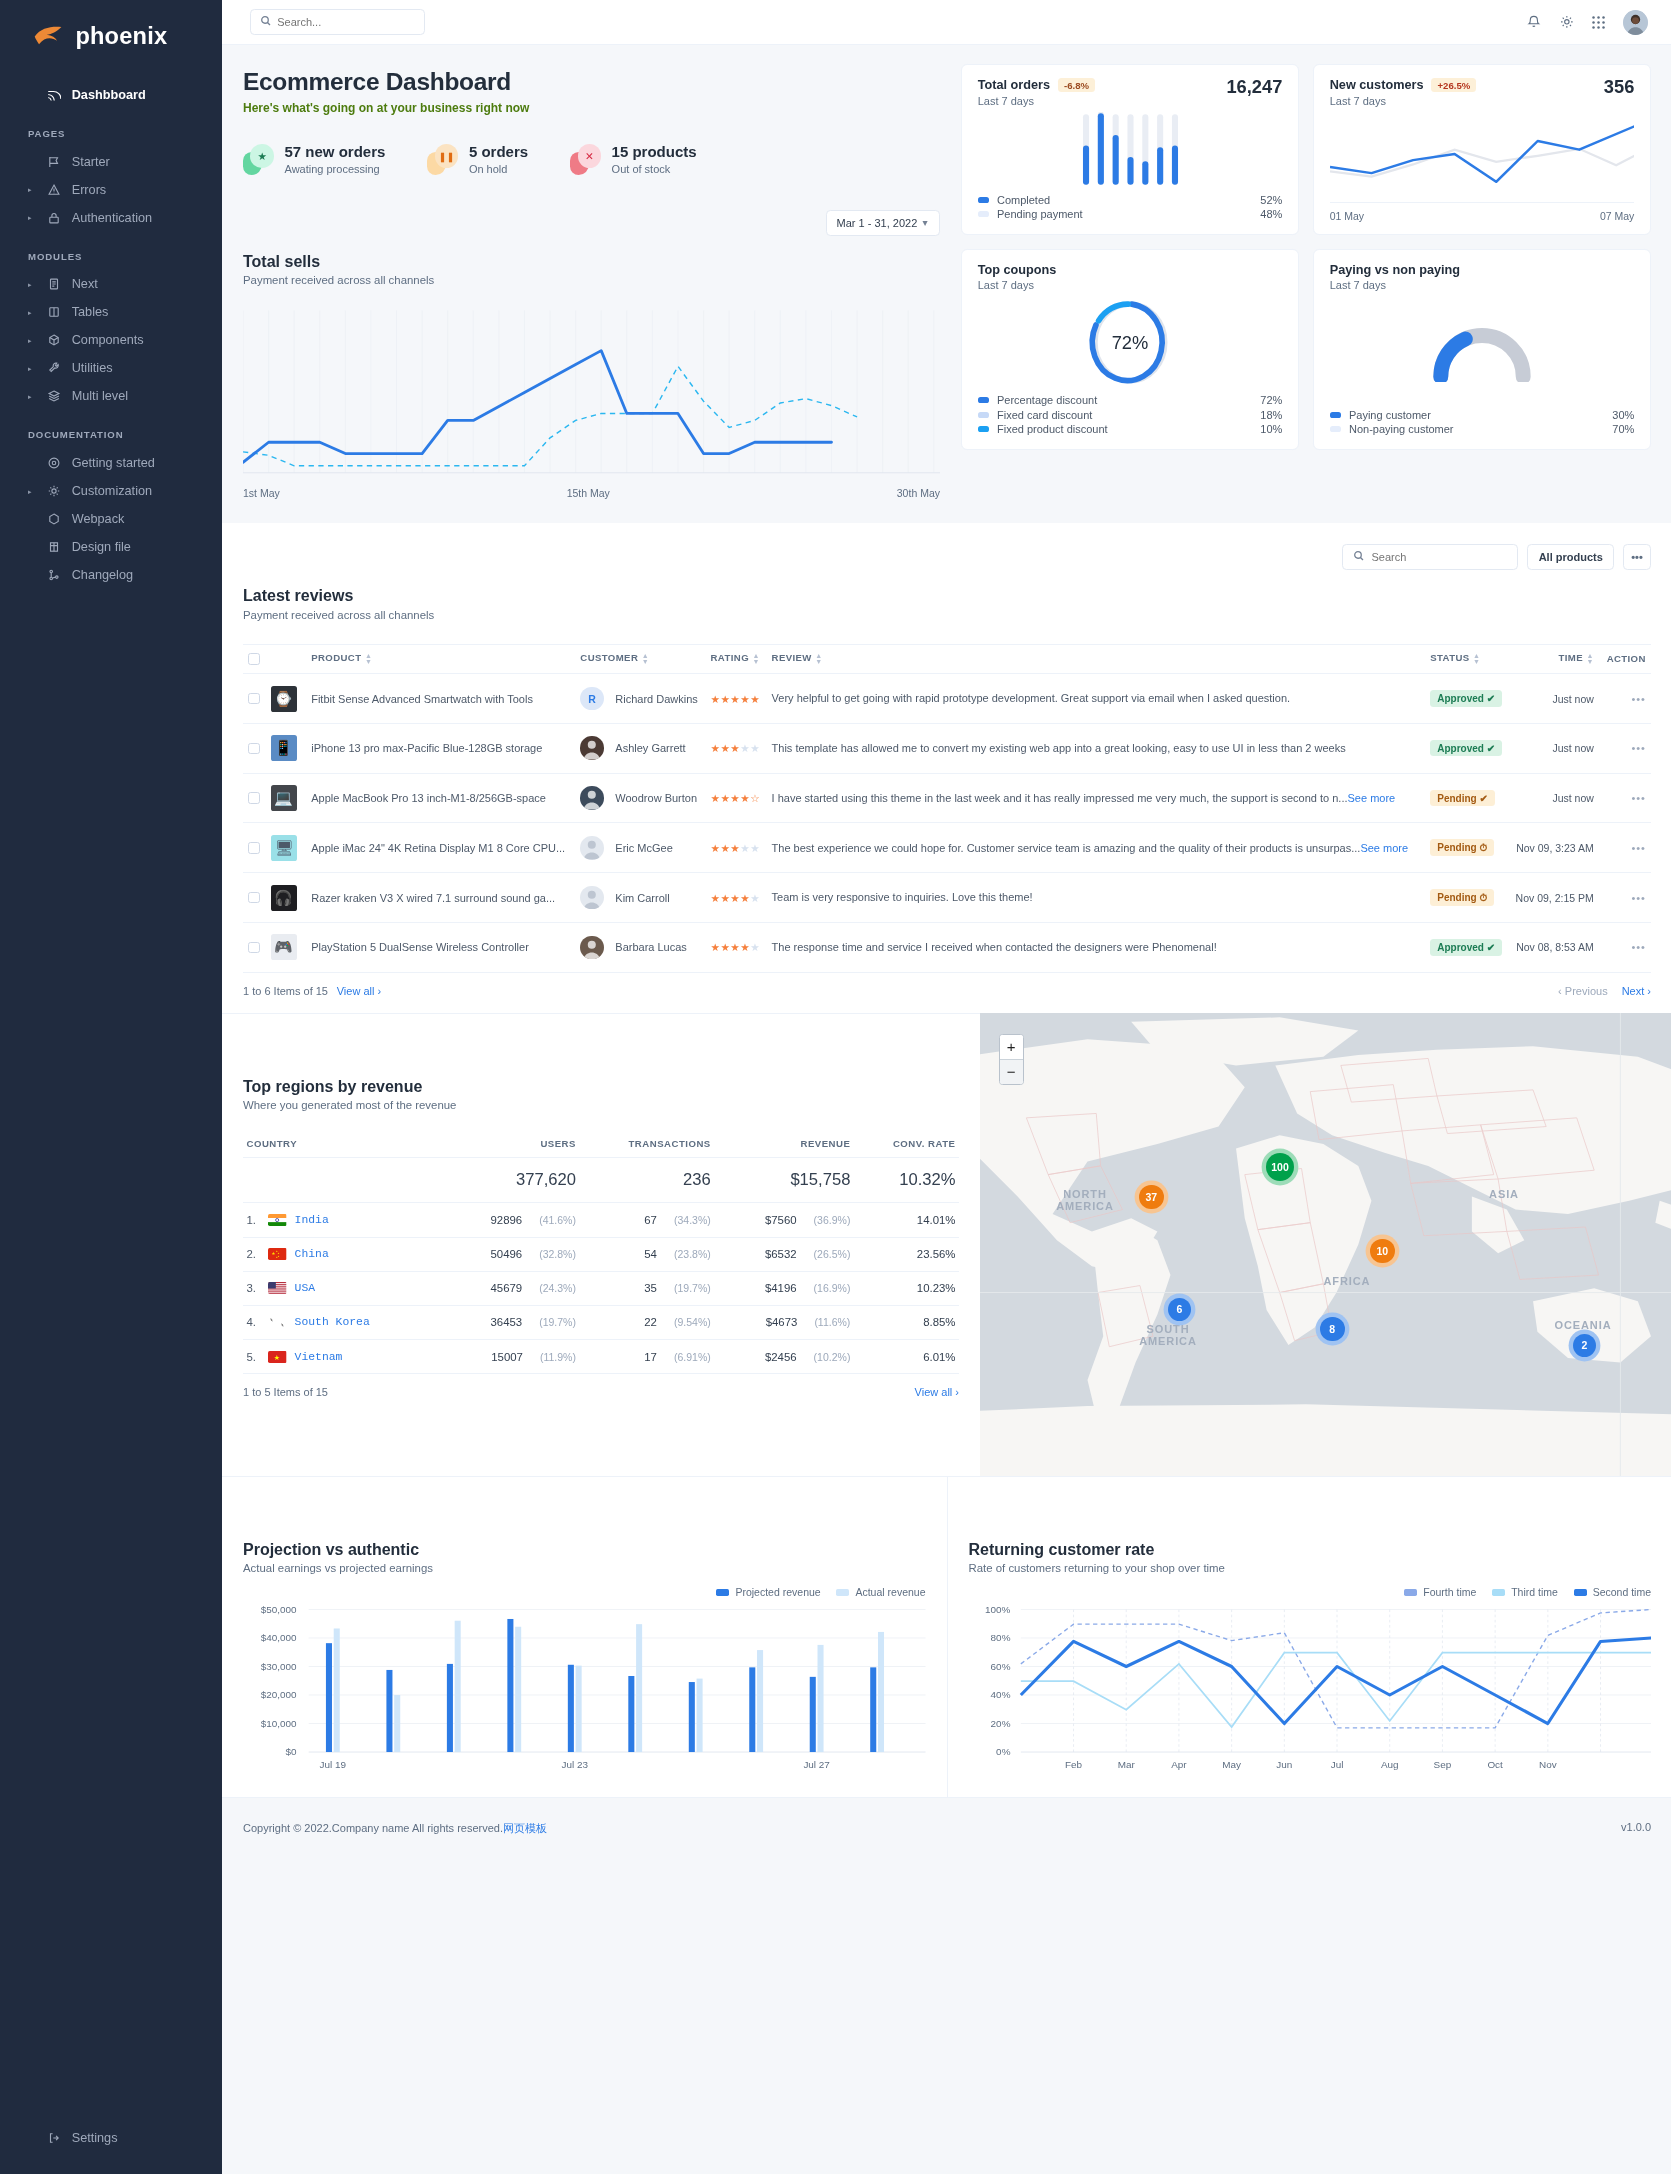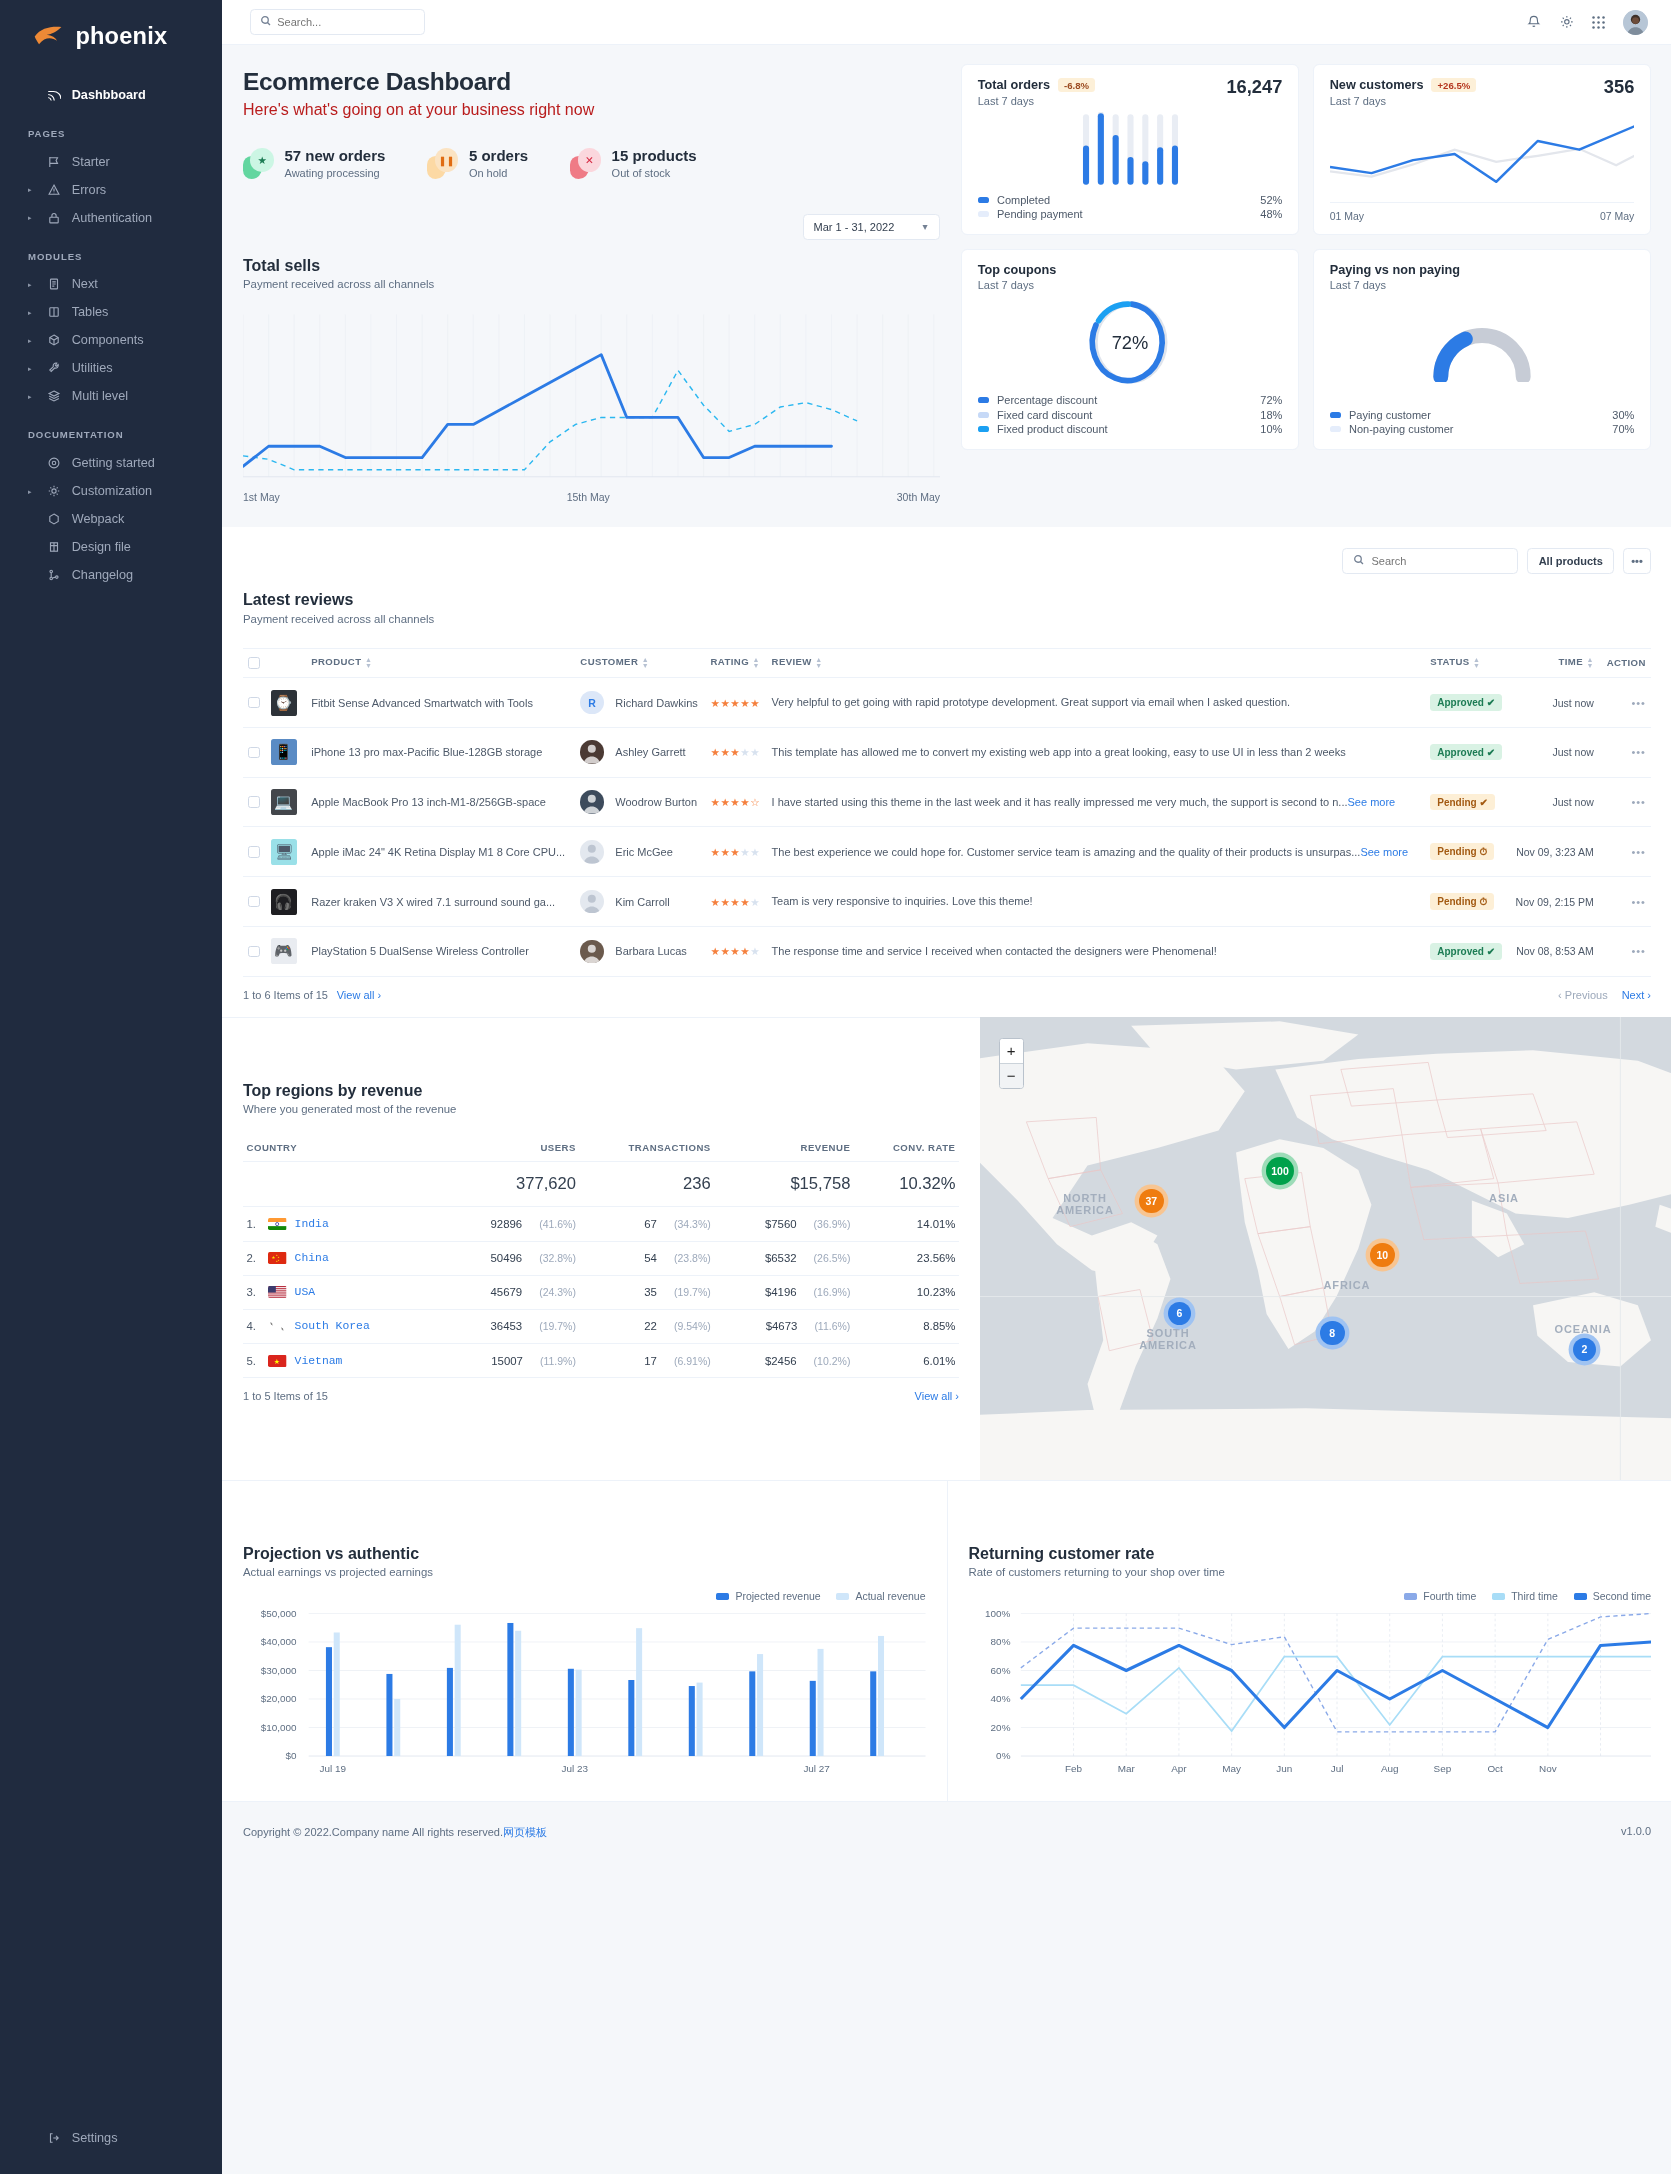--- a/index.html
+++ b/index.html
@@ -41,21 +41,21 @@
   .search-box input { border: 0; outline: 0; font-size: 11px; color: #9da9bb;
                       font-family: inherit; width: 100%; background: transparent; }
   .topbar-right { margin-left: auto; display: flex; align-items: center; gap: 16.6px; }
   .ticon { color: #5e6e82; cursor: pointer; display: flex; }
   .avatar-sm { width: 25px; height: 25px; border-radius: 50%; overflow: hidden;
                background: #c9d3e0; cursor: pointer; }
 
   .content { padding: 0 21px; }
   .page-head { padding: 23px 0 0 0; }
   h1.page-title { font-size: 24.5px; font-weight: 700; color: #232e3c; letter-spacing: -0.3px; }
-  .page-sub { font-size: 16px; color: #b91c1c; margin-top: 5.2px; }
+  .page-sub { font-size: 12px; color: #4d7c0f; margin-top: 5.2px; font-weight: bold; }
 
   
   .top-grid { display: flex; gap: 21px; align-items: flex-start; }
   .top-left { flex: 1 1 0; min-width: 0; }
   .top-right { flex: 0 0 690px; display: grid; grid-template-columns: 1fr 1fr;
                gap: 14px; padding-top: 19px; }
 
   .quick-stats { display: flex; gap: 42px; padding: 28px 0 0 0; }
   .qs { display: flex; align-items: center; gap: 10.5px; }
   .qs-blob { width: 31px; height: 31px; position: relative; flex: 0 0 31px; }
@@ -82,21 +82,21 @@
   .swatch { width: 11.4px; height: 6.1px; border-radius: 2.6px; margin-right: 7.9px; flex: 0 0 11.4px; }
   .lrow .pct { margin-left: auto; color: #4d5969; }
   .axis-row { display: flex; justify-content: space-between; font-size: 10.5px;
               color: #5e6e82; border-top: 0.9px solid #edf2f9; padding-top: 6.1px; margin-top: 3.5px; }
 
   
   .sells { padding: 35px 0 0 0; }
   .sells-head { display: flex; align-items: flex-start; }
   .sec-title { font-size: 16px; font-weight: 700; color: #232e3c; margin-top: 43px; }
   .sec-sub { font-size: 11.4px; color: #5e6e82; margin-top: 3.5px; }
-  .date-select { margin-left: auto; width: 137px; height: 26px; border: 0.9px solid #e3e9f2;
+  .date-select { margin-left: auto; width: 114px; height: 26px; border: 0.9px solid #e3e9f2;
                  border-radius: 4.4px; background: #fff; display: flex; align-items: center;
                  padding: 0 9.6px; font-size: 11px; color: #344050; cursor: pointer; }
   .date-select .chev { margin-left: auto; color: #748194; font-size: 8.7px; }
   .sells-chart { margin-top: 21px; }
   .sells-axis { display: flex; justify-content: space-between; font-size: 10.5px;
                 color: #5e6e82; margin-top: 5.2px; }
 
   
   .panel { background: #fff; margin: 24.5px -21px 0; padding: 21px 21px 0; }
   .rev-head { display: flex; align-items: flex-start; }

